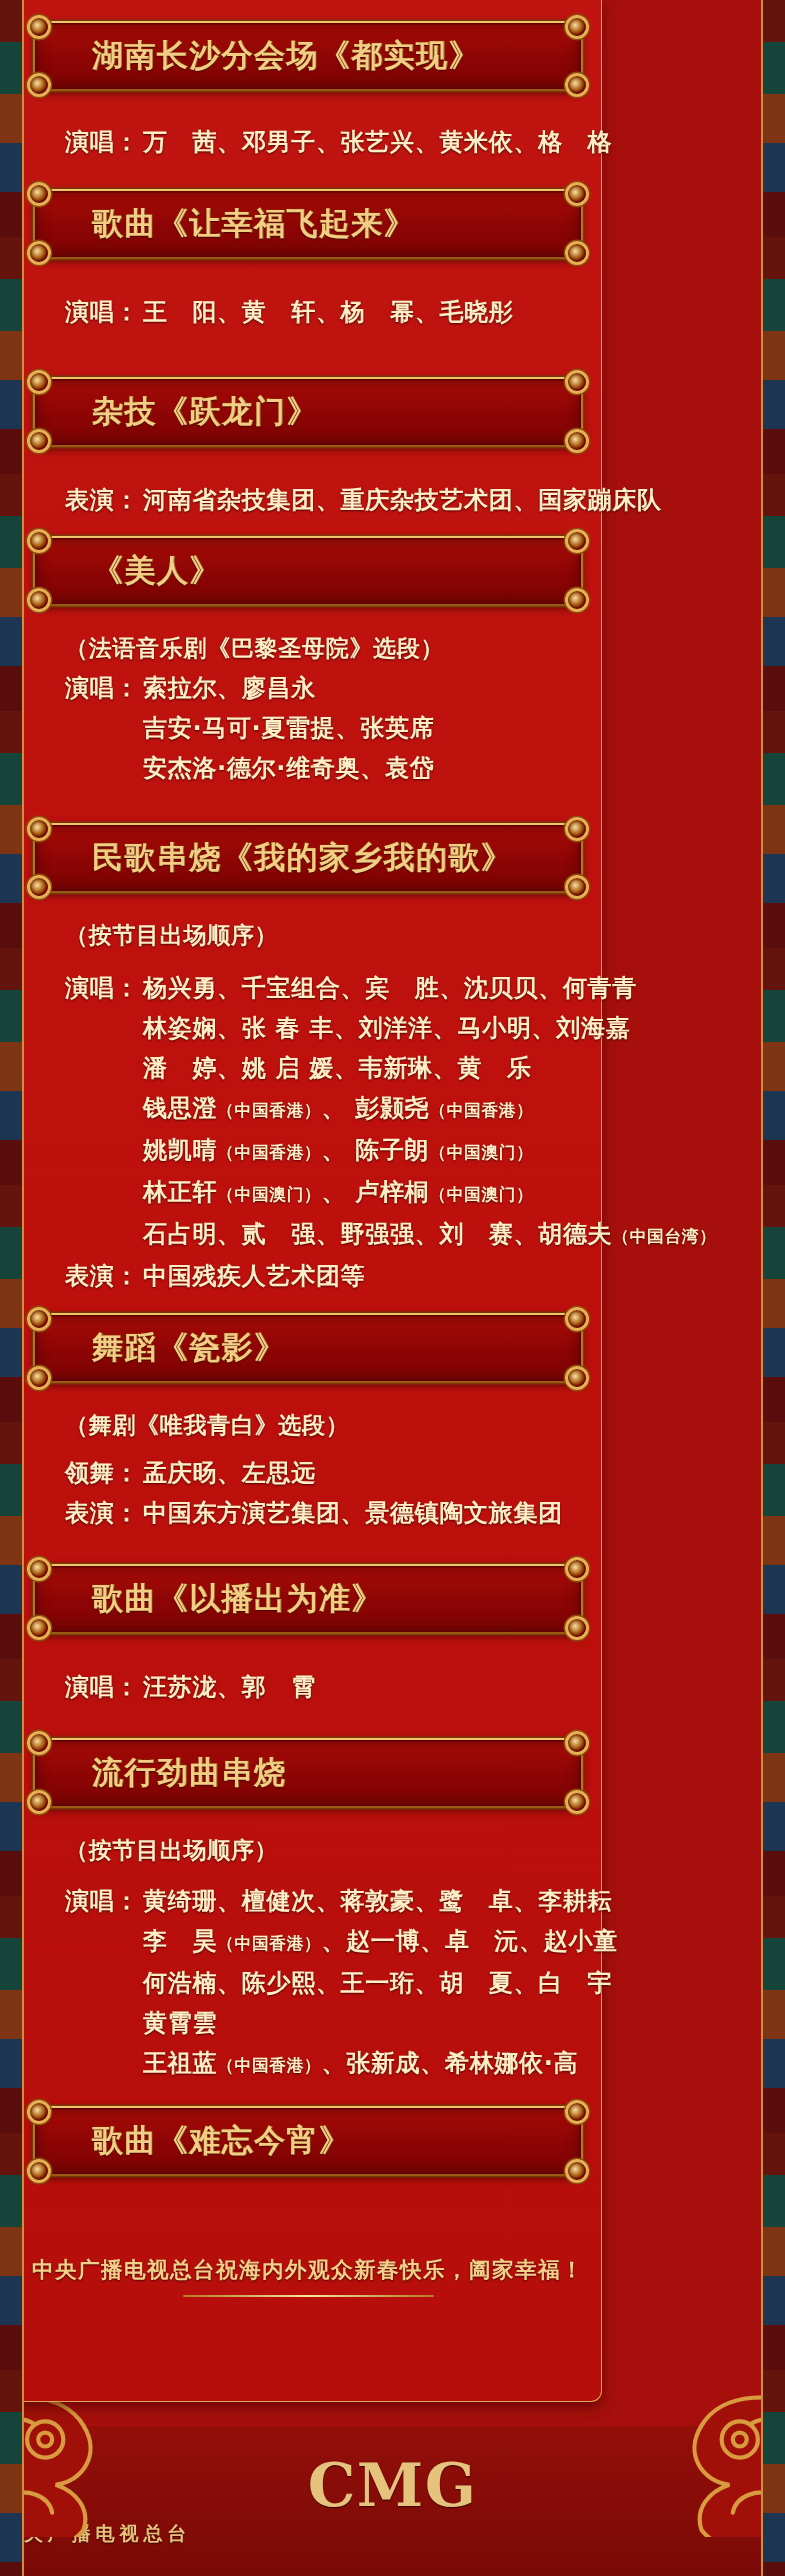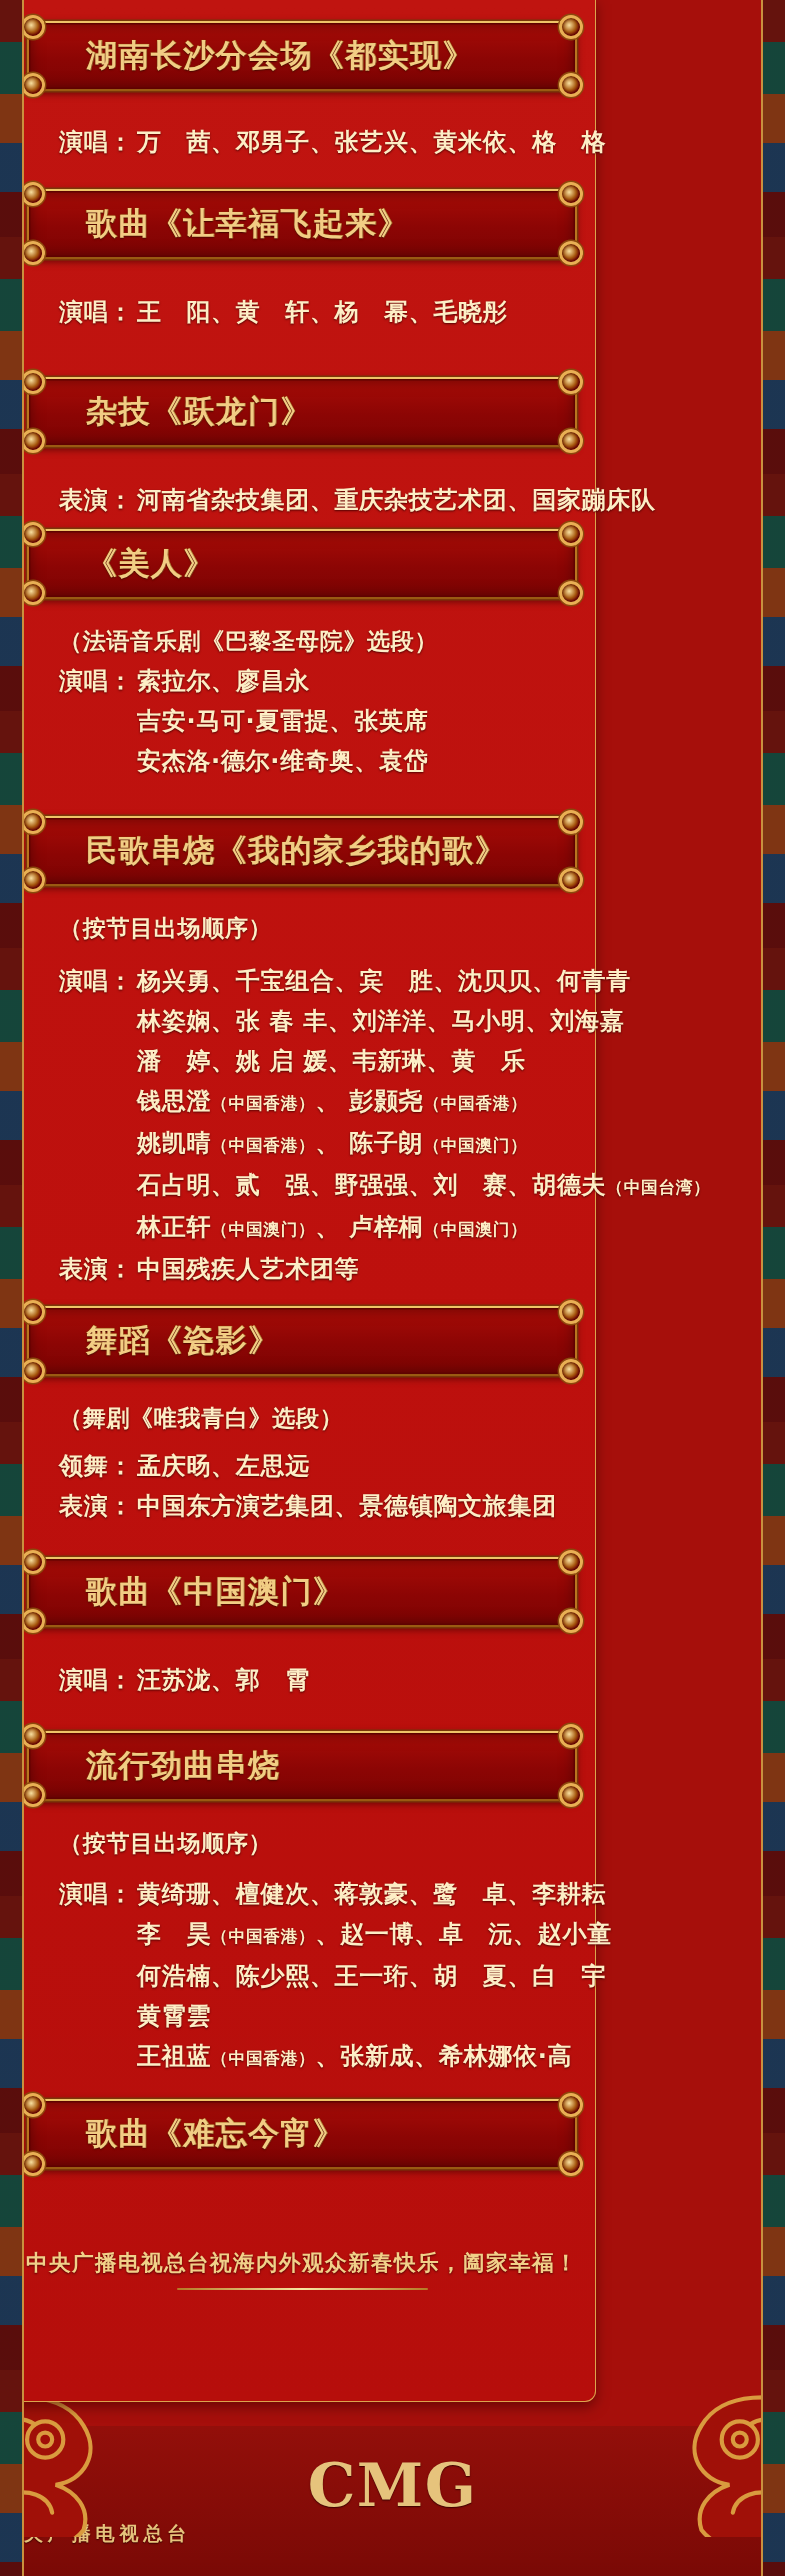--- a/index.html
+++ b/index.html
@@ -18,21 +18,21 @@
         #1d6050 42px, #1d6050 94px,
         #b0491a 94px, #b0491a 143px,
         #274a72 143px, #274a72 192px,
         #7c1210 192px, #7c1210 237px);
   }
   .side.left{left:0;border-right:2.1px solid #c9913e;}
   .side.right{right:0;border-left:2.1px solid #c9913e;}
 
   
   .panel{
-    position:absolute;left:8px;top:0;width:588px;height:2402px;z-index:3;
+    position:absolute;left:14px;top:0;width:588px;height:2402px;z-index:3;
     box-sizing:border-box;
     background:linear-gradient(180deg,#c01410 0%,#bd100d 55%,#b60e0b 100%);
     border:1.4px solid #dca54c;border-top:none;
     border-radius:0 0 11px 11px;
     box-shadow:0 4.2px 12.5px rgba(60,0,0,.55);
   }
 
   
   .bar{
     position:relative;height:70px;margin-left:18px;margin-right:18px;
@@ -185,21 +185,21 @@
       <span class="c br"></span>
     <span class="t">杂技《跃龙门》</span>
   </div>
   <div class="lines" style="margin-top:33px">
     <div class="line">
       <span class="lbl">表演：</span>
       <span>河南省杂技集团、重庆杂技艺术团、国家蹦床队</span>
     </div>
   </div>
 
-  <div class="bar" style="margin-top:9px">
+  <div class="bar" style="margin-top:16px">
     <span class="c tl"></span>
       <span class="c tr"></span>
       <span class="c bl"></span>
       <span class="c br"></span>
     <span class="t">《美人》</span>
   </div>
   <div class="note" style="margin-top:23px">（法语音乐剧《巴黎圣母院》选段）</div>
   <div class="lines" style="margin-top:1.4px">
     <div class="line">
       <span class="lbl">演唱：</span>
@@ -232,24 +232,24 @@
     <div class="line">
       <span>潘　婷、姚 启 媛、韦新琳、黄　乐</span>
     </div>
     <div class="line">
       <span>钱思澄</span><span class="tag">（中国香港）</span><span>、 彭颢尧</span><span class="tag">（中国香港）</span>
     </div>
     <div class="line">
       <span>姚凯晴</span><span class="tag">（中国香港）</span><span>、 陈子朗</span><span class="tag">（中国澳门）</span>
     </div>
     <div class="line">
+      <span>林正轩</span><span class="tag">（中国澳门）</span><span>、 卢梓桐</span><span class="tag">（中国澳门）</span>
+    </div>
+    <div class="line">
       <span>石占明、贰　强、野强强、刘　赛、胡德夫</span><span class="tag">（中国台湾）</span>
-    </div>
-    <div class="line">
-      <span>林正轩</span><span class="tag">（中国澳门）</span><span>、 卢梓桐</span><span class="tag">（中国澳门）</span>
     </div>
     <div class="line">
       <span class="lbl">表演：</span>
       <span>中国残疾人艺术团等</span>
     </div>
   </div>
 
   <div class="bar" style="margin-top:17.4px">
     <span class="c tl"></span>
       <span class="c tr"></span>
@@ -267,21 +267,21 @@
       <span class="lbl">表演：</span>
       <span>中国东方演艺集团、景德镇陶文旅集团</span>
     </div>
   </div>
 
   <div class="bar" style="margin-top:31px">
     <span class="c tl"></span>
       <span class="c tr"></span>
       <span class="c bl"></span>
       <span class="c br"></span>
-    <span class="t">歌曲《中国澳门》</span>
+    <span class="t">歌曲《以播出为准》</span>
   </div>
   <div class="lines" style="margin-top:33px">
     <div class="line">
       <span class="lbl">演唱：</span>
       <span>汪苏泷、郭　霄</span>
     </div>
   </div>
 
   <div class="bar" style="margin-top:31px">
     <span class="c tl"></span>

